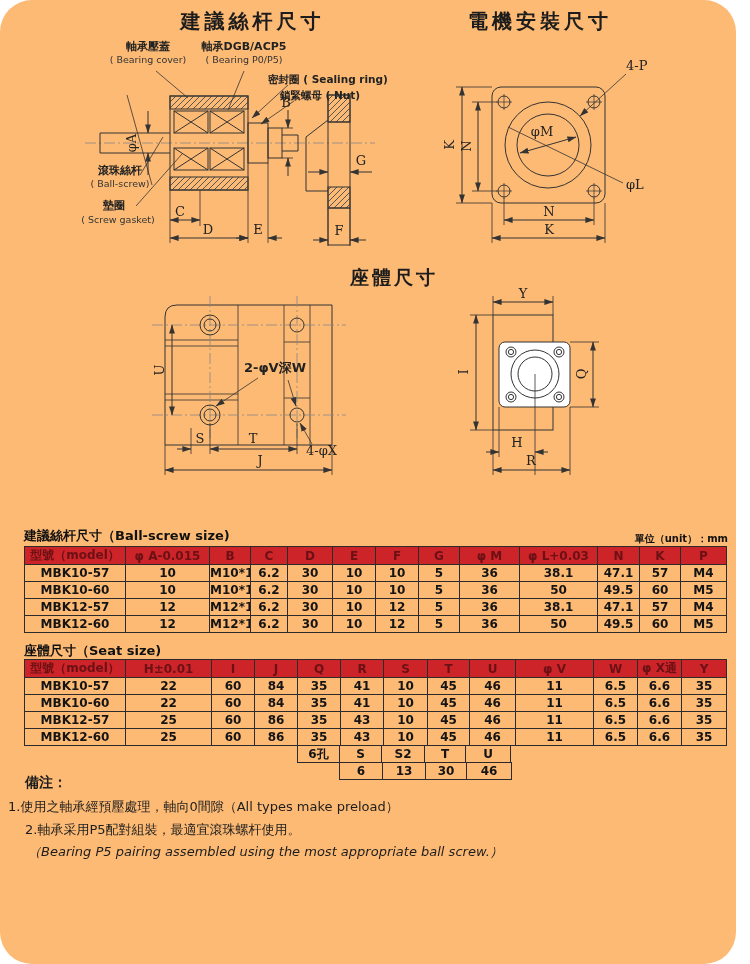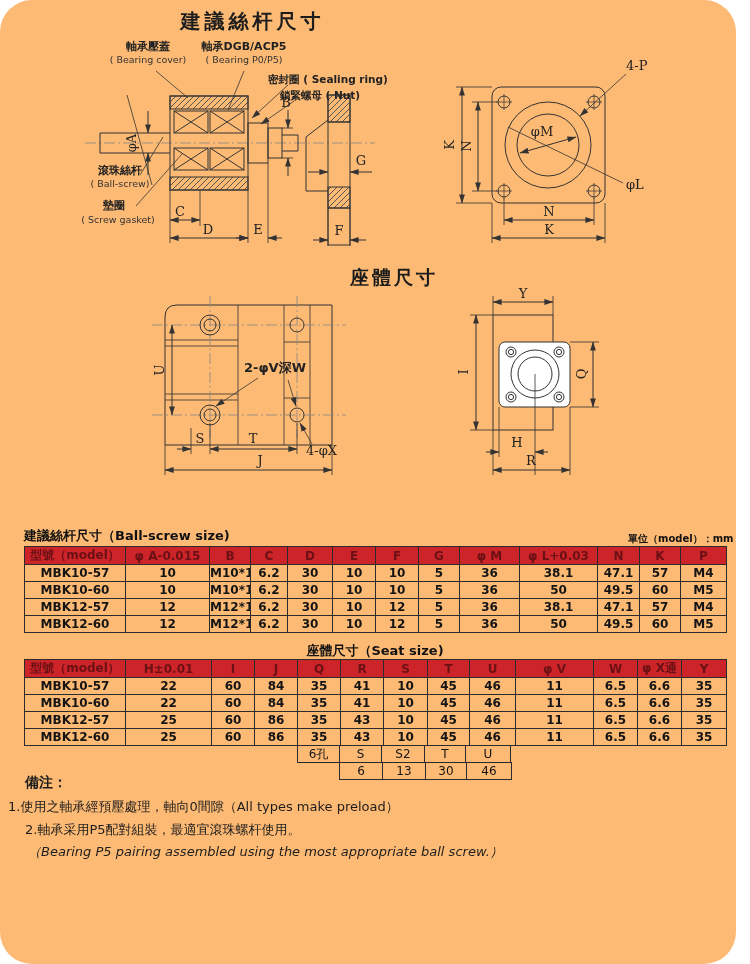--- a/index.html
+++ b/index.html
@@ -9,35 +9,36 @@
   .dtitle{font-size:20px;font-weight:bold;letter-spacing:4px;color:#1c1c1c;text-align:center;}
   .cap{font-size:13px;font-weight:bold;color:#111;white-space:nowrap;}
   .unit{font-size:10px;font-weight:bold;color:#111;white-space:nowrap;}
   table.spec{border-collapse:collapse;table-layout:fixed;width:702px;font-size:12px;}
   table.spec td,table.spec th{border:1px solid #2b2b2b;text-align:center;vertical-align:middle;
         height:16px;padding:0;overflow:hidden;white-space:nowrap;}
   table.spec th{background:#cc2428;color:#6b1014;font-weight:bold;font-size:12px;}
   table.spec td{color:#141414;font-weight:600;}
   .subrow{display:flex;}
   .subcell{box-sizing:border-box;border:1px solid #2b2b2b;margin-left:-1px;height:18px;
-        font-size:12px;font-weight:400;color:#141414;display:flex;align-items:center;justify-content:center;}
+        font-size:12px;font-weight:700;color:#141414;display:flex;align-items:center;justify-content:center;}
   .subcell:first-child{margin-left:0;}
   .note{font-size:13px;color:#1d1d1d;font-weight:500;white-space:nowrap;}
   .notehead{font-size:14px;font-weight:600;color:#1d1d1d;}
   svg text{fill:#2a2a2a;}
   .dim{font-family:"DejaVu Serif","Liberation Serif",serif;font-size:13px;fill:#222;}
   .zh{font-size:11px;font-weight:bold;fill:#222;}
   .en{font-size:9.5px;fill:#333;}
 </style>
 </head>
 <body>
 
 <div class="page">
 
   <div class="abs dtitle" style="left:175px;top:8px;width:155px;">建議絲杆尺寸</div>
+  <div class="abs dtitle" style="left:465px;top:8px;width:150px;">電機安裝尺寸</div>
   <div class="abs dtitle" style="left:338px;top:265px;width:112px;font-size:19px;letter-spacing:3px;">座體尺寸</div>
 
   <svg class="abs" style="left:30px;top:38px;" width="370" height="215" viewBox="0 0 370 215">
     <defs>
       <marker id="arw" markerWidth="10" markerHeight="8" refX="8.6" refY="3.5" orient="auto-start-reverse" markerUnits="userSpaceOnUse">
         <path d="M0,0.6 L9,3.5 L0,6.4 Z" fill="#333"></path>
       </marker>
       <pattern id="hatch" patternUnits="userSpaceOnUse" width="6" height="6">
         <path d="M0,6 L6,0" stroke="#555" stroke-width="1"></path>
       </pattern>
@@ -307,21 +308,21 @@
       <line x1="38" y1="198" x2="115" y2="198" marker-start="url(#arw)" marker-end="url(#arw)"></line>
     </g>
     <text class="dim" x="68" y="26" text-anchor="middle">Y</text>
     <text class="dim" transform="rotate(-90 13 100)" x="13" y="100" text-anchor="middle">I</text>
     <text class="dim" transform="rotate(-90 131 102)" x="131" y="102" text-anchor="middle">Q</text>
     <text class="dim" x="62" y="175" text-anchor="middle">H</text>
     <text class="dim" x="76" y="193" text-anchor="middle">R</text>
   </svg>
 
   <div class="abs cap" style="left:24px;top:527px;">建議絲杆尺寸（Ball-screw size)</div>
-  <div class="abs unit" style="left:628px;top:532px;width:100px;text-align:right;">單位（model）：mm</div>
+  <div class="abs unit" style="left:628px;top:532px;width:100px;text-align:right;">單位（unit）：mm</div>
 
   <div class="abs" style="left:24px;top:546px;">
     <table class="spec">
       <colgroup>
         <col style="width:101px">
           <col style="width:84px">
           <col style="width:41px">
           <col style="width:37px">
         <col style="width:45px">
           <col style="width:43px">
@@ -406,21 +407,21 @@
         <td>36</td>
             <td>50</td>
         <td>49.5</td>
             <td>60</td>
         <td>M5</td>
       </tr>
     </tbody>
       </table>
   </div>
 
-  <div class="abs cap" style="left:24px;top:642px;width:702px;text-align:center;">座體尺寸（Seat size)</div>
+  <div class="abs cap" style="left:24px;top:642px;width:702px;text-align:left;">座體尺寸（Seat size)</div>
 
   <div class="abs" style="left:24px;top:659px;">
     <table class="spec">
       <colgroup>
         <col style="width:101px">
           <col style="width:86px">
           <col style="width:43px">
           <col style="width:43px">
         <col style="width:43px">
           <col style="width:43px">

